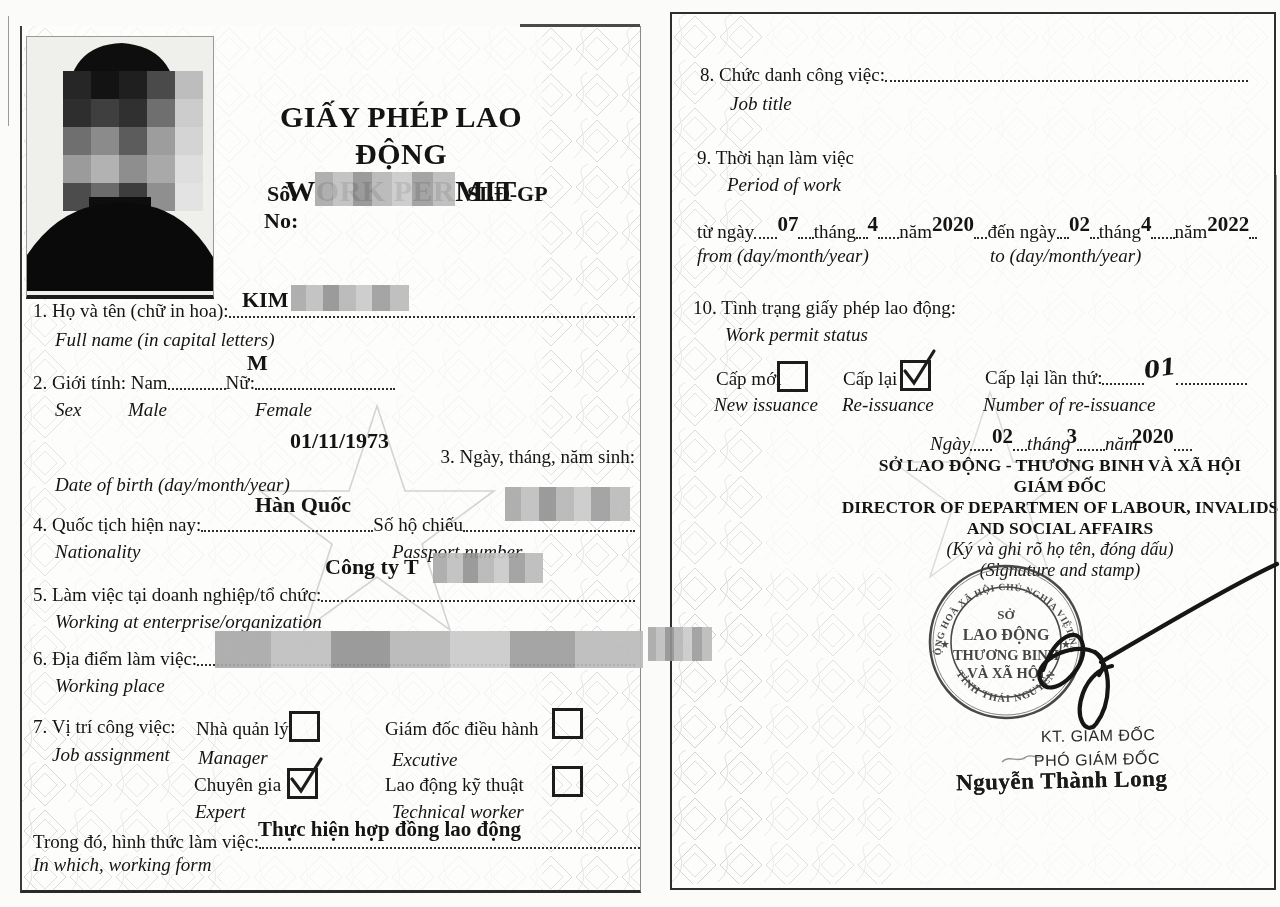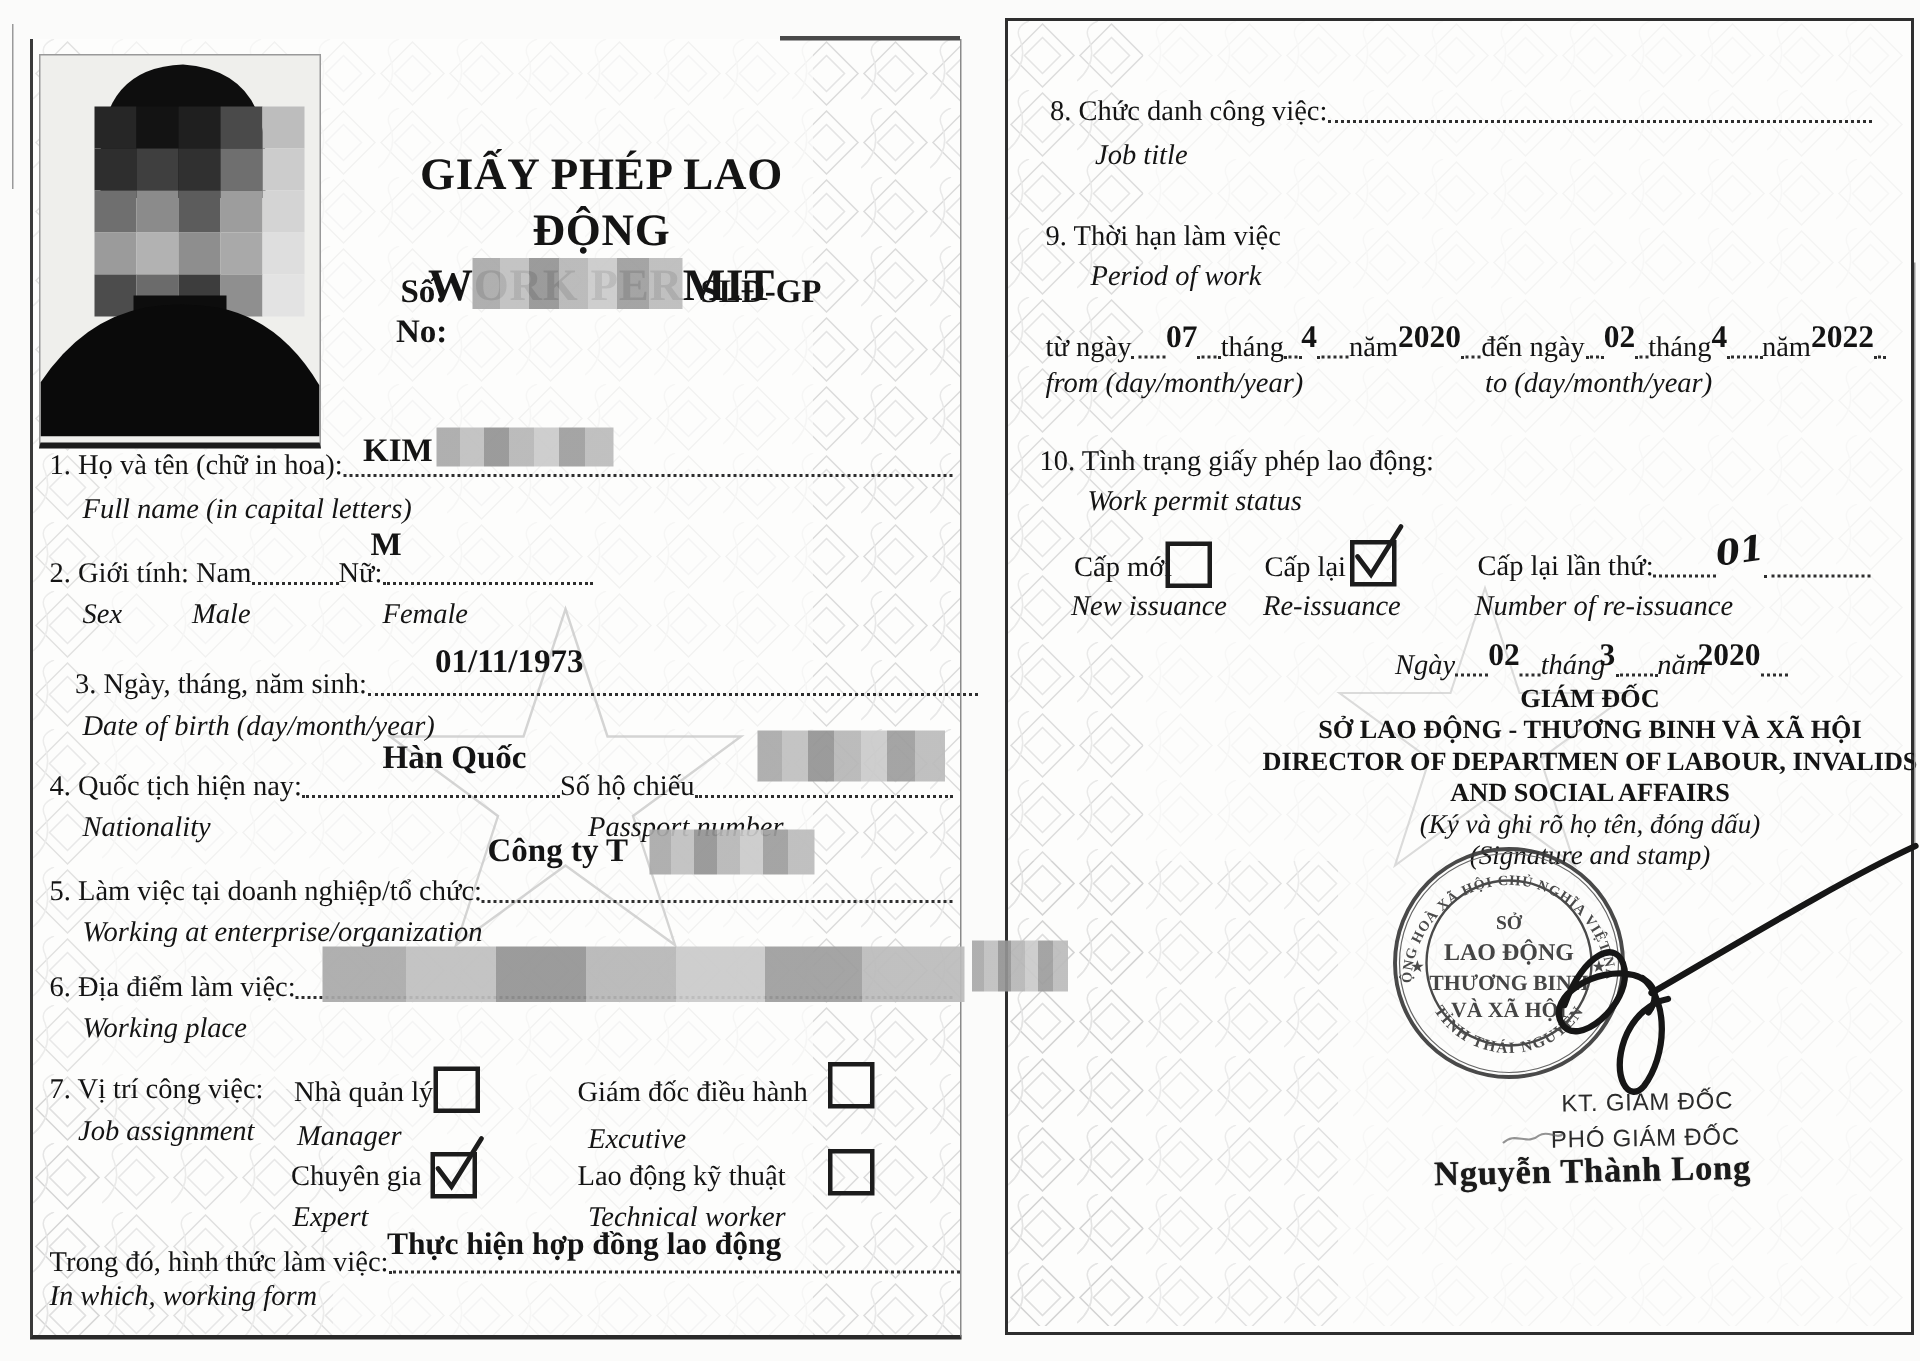--- a/index.html
+++ b/index.html
@@ -131,21 +131,21 @@
     <span class="lbl">2. Giới tính: Nam</span>
     <span class="dots" style="width:58px;"></span>
     <span class="lbl">Nữ:</span>
     <span class="dots grow"></span>
   </div>
   <div class="abs en" style="left:55px;top:399px;">Sex</div>
   <div class="abs en" style="left:128px;top:399px;">Male</div>
   <div class="abs en" style="left:255px;top:399px;text-align:right;">Female</div>
 
   <div class="abs val" style="left:290px;top:428px;">01/11/1973</div>
-  <div class="row" style="left:50px;top:446px;width:602px;">
+  <div class="row" style="left:33px;top:446px;width:602px;flex-direction:column;">
     <span class="lbl">3. Ngày, tháng, năm sinh:</span>
     <span class="dots grow"></span>
   </div>
   <div class="abs en" style="left:55px;top:474px;">Date of birth (day/month/year)</div>
 
   <div class="abs val" style="left:255px;top:492px;">Hàn Quốc</div>
   <div class="redact" style="left:505px;top:487px;width:125px;height:34px;"></div>
   <div class="row" style="left:33px;top:514px;width:602px;">
     <span class="lbl">4. Quốc tịch hiện nay:</span>
     <span class="dots grow"></span>
@@ -292,22 +292,22 @@
     <span class="dots" style="width:14px;"></span>
     <span class="en">tháng</span>
     <span class="raised it" style="margin-left:-4px;">3</span>
     <span class="dots" style="width:28px;"></span>
     <span class="en">năm</span>
     <span class="raised it" style="margin-left:-6px;">2020</span>
     <span class="dots grow"></span>
   </div>
 
   <div class="sign-block">
+    <div class="b">SỞ LAO ĐỘNG - THƯƠNG BINH VÀ XÃ HỘI</div>
     <div class="b">GIÁM ĐỐC</div>
-    <div class="b">SỞ LAO ĐỘNG - THƯƠNG BINH VÀ XÃ HỘI</div>
     <div class="b">DIRECTOR OF DEPARTMEN OF LABOUR, INVALIDS</div>
     <div class="b">AND SOCIAL AFFAIRS</div>
     <div class="i">(Ký và ghi rõ họ tên, đóng dấu)</div>
     <div class="i">(Signature and stamp)</div>
   </div>
 
   <div class="abs" style="left:926px;top:562px;width:160px;height:160px;z-index:3;opacity:.93;">
     <svg width="160" height="160" viewBox="0 0 160 160">
       <circle cx="80" cy="80" r="76" fill="none" stroke="#3c3c3c" stroke-width="2.6"></circle>
       <circle cx="80" cy="80" r="73" fill="none" stroke="#5a5a5a" stroke-width="0.8"></circle>

